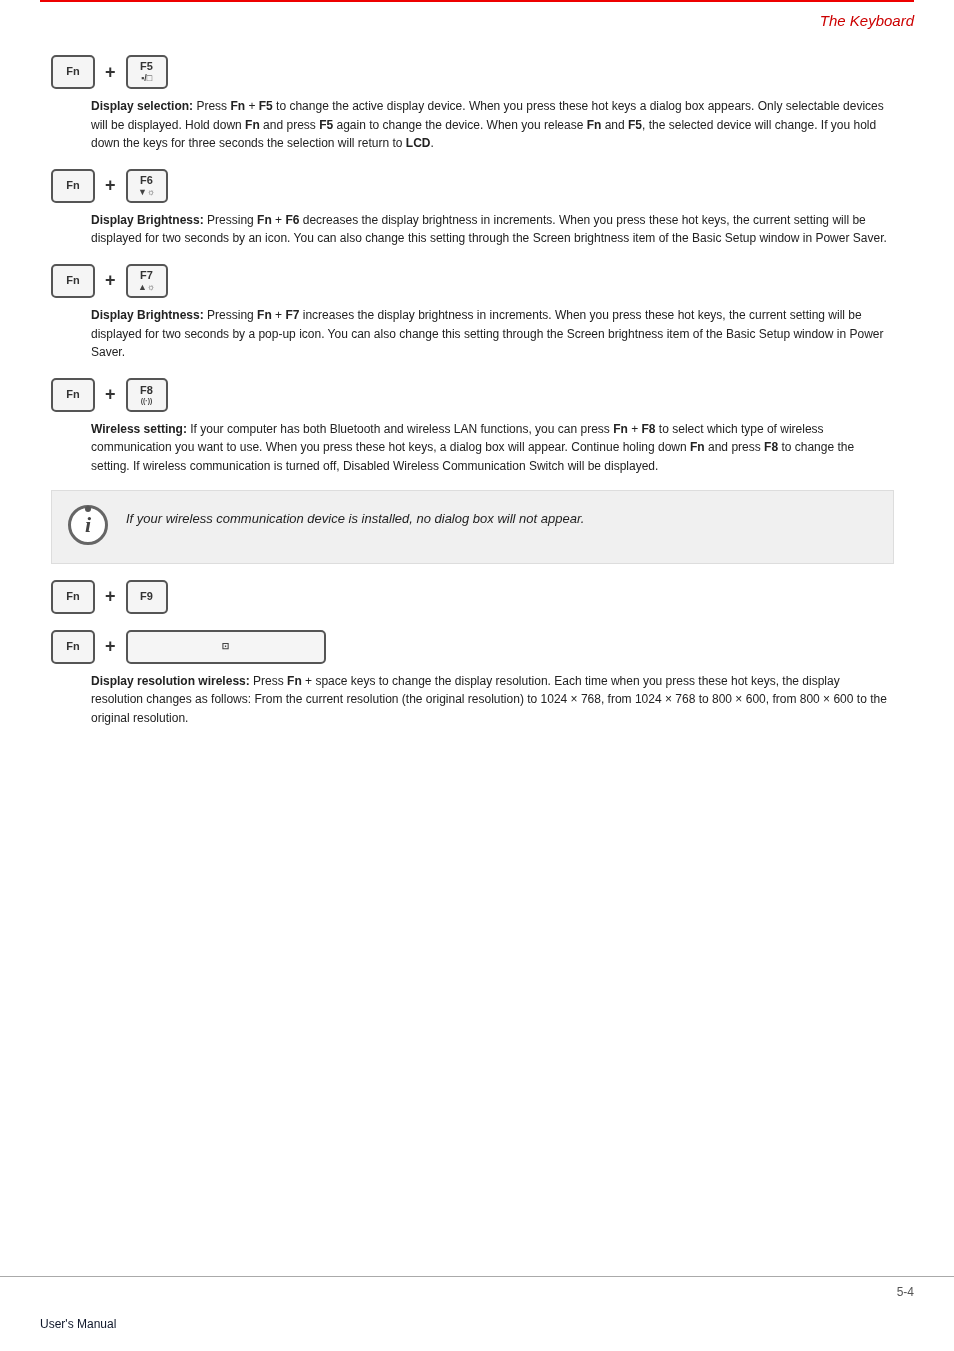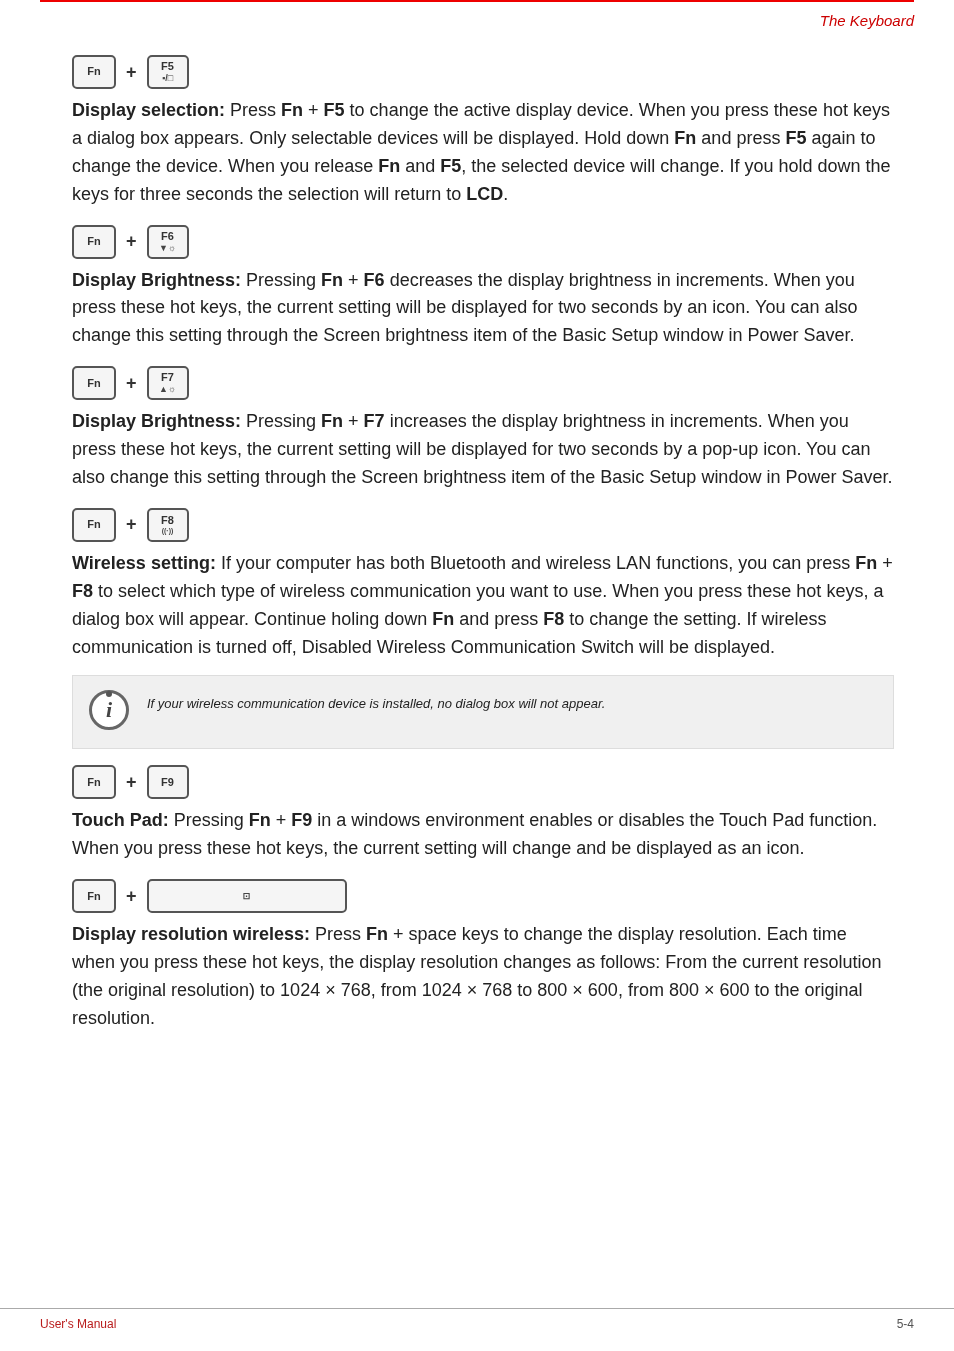--- a/index.html
+++ b/index.html
@@ -34,21 +34,21 @@
     }
 
     .page-title {
       color: #cc0000;
       font-size: 15px;
       font-style: italic;
     }
 
     
     .content {
-      padding: 4px 60px 40px 72px;
+      padding: 4px 60px 40px 51px;
     }
 
     
     .key-combo {
       display: flex;
       align-items: center;
       margin: 16px 0 8px 0;
       gap: 6px;
     }
 
@@ -104,21 +104,22 @@
       font-size: 18px;
       font-weight: bold;
       color: #333;
       margin: 0 4px;
     }
 
     
     .section-text {
       margin-bottom: 6px;
       line-height: 1.55;
-      font-size: 18px;
+      font-size: 12px;
+      margin-left: 40px;
     }
 
     .section-text strong {
       font-weight: bold;
     }
 
     
     .info-box {
       background: #f0f0f0;
       border: 1px solid #ddd;
@@ -184,21 +185,21 @@
       right: 0;
       display: flex;
       justify-content: space-between;
       padding: 0 40px;
       font-size: 12px;
       color: #555;
       border-top: 1px solid #aaa;
       padding-top: 8px;
     }
 
-    .footer-left { color: #b91c1c; }
+    .footer-left { color: #0f172a; margin-top: 32px; }
     .footer-right { color: #555; }
   </style>
 </head>
 <body>
 
 <div class="page">
 
   <div class="top-rule"></div>
 
   <div class="page-header">
@@ -277,23 +278,20 @@
 
     <div class="key-combo">
       <div class="key fn-key">
         <span class="key-label">Fn</span>
       </div>
       <span class="plus-sign">+</span>
       <div class="key f-key">
         <span class="key-label">F9</span>
       </div>
     </div>
-    <p class="section-text">
-      <strong>Touch Pad:</strong> Pressing <strong>Fn</strong> + <strong>F9</strong> in a windows environment enables or disables the Touch Pad function. When you press these hot keys, the current setting will change and be displayed as an icon.
-    </p>
 
     <div class="key-combo">
       <div class="key fn-key">
         <span class="key-label">Fn</span>
       </div>
       <span class="plus-sign">+</span>
       <div class="key space-key">
         <span class="key-icon">⊡</span>
       </div>
     </div>

